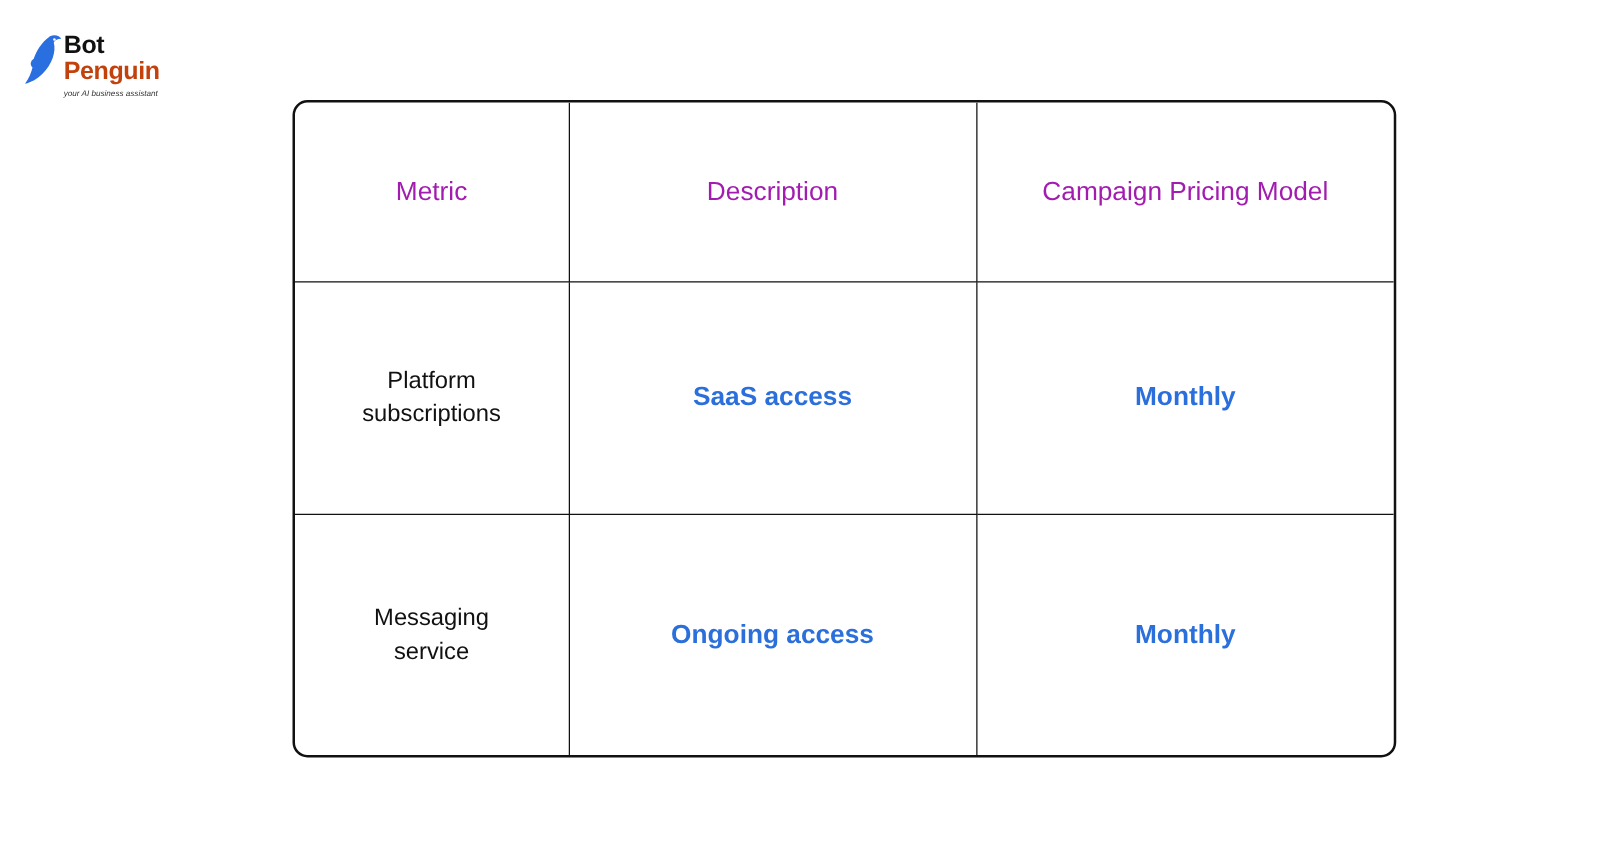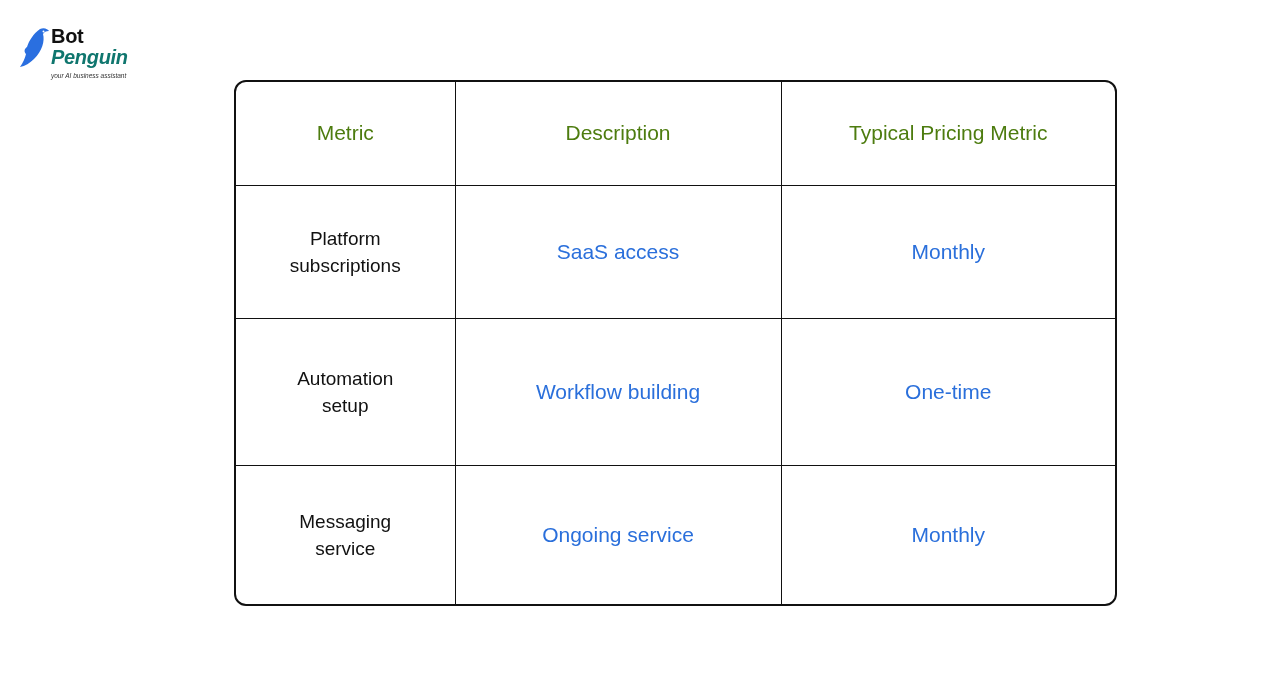--- a/index.html
+++ b/index.html
@@ -35,22 +35,21 @@
       font-size: 20px;
       line-height: 20px;
       letter-spacing: -0.3px;
     }
     .logo-bot {
       top: 1px;
       color: #111111;
     }
     .logo-penguin {
       top: 22px;
-      color: #0f766e;
-      font-style: italic;
+      color: #c2410c;
     }
     .logo-tag {
       position: absolute;
       left: 33px;
       top: 47px;
       font-size: 6.5px;
       font-style: italic;
       color: #333333;
       white-space: nowrap;
     }
@@ -77,32 +76,32 @@
       vertical-align: middle;
       padding: 0 8px;
     }
     tr:first-child th { border-top: none; }
     tr:last-child td { border-bottom: none; }
     th:first-child, td:first-child { border-left: none; }
     th:last-child, td:last-child { border-right: none; }
     th {
       font-size: 21px;
       font-weight: 500;
-      color: #4d7c0f;
+      color: #a21caf;
       height: 80px;
     }
     td.metric {
       font-size: 19px;
       line-height: 27px;
       color: #111111;
       font-weight: 500;
     }
     td.blue {
       font-size: 21px;
-      font-weight: 400;
+      font-weight: 700;
       color: #2a6fdb;
       margin-left: 20px;
     }
     col.c1 { width: 219px; }
     col.c2 { width: 326px; }
     col.c3 { width: 334px; }
     tr.r1 { height: 104px; }
     tr.r2 { height: 114px; }
     tr.r3 { height: 120px; }
     tr.r4 { height: 108px; }
@@ -125,41 +124,33 @@
   <table>
     <colgroup>
       <col class="c1">
         <col class="c2">
         <col class="c3">
     </colgroup>
     <tbody>
         <tr>
       <th>Metric</th>
       <th>Description</th>
-      <th>Typical Pricing Metric</th>
+      <th>Campaign Pricing Model</th>
     </tr>
     <tr class="r1">
       <td class="metric">
         <span>Platform</span>
         <span>subscriptions</span>
       </td>
       <td class="blue">SaaS access</td>
       <td class="blue">Monthly</td>
     </tr>
-    <tr class="r2">
-      <td class="metric">
-        <span>Automation</span>
-        <span>setup</span>
-      </td>
-      <td class="blue">Workflow building</td>
-      <td class="blue">One-time</td>
-    </tr>
     <tr class="r4">
       <td class="metric">
         <span>Messaging</span>
         <span>service</span>
       </td>
-      <td class="blue">Ongoing service</td>
+      <td class="blue">Ongoing access</td>
       <td class="blue">Monthly</td>
     </tr>
   </tbody>
     </table>
 </div>
 
 </body></html>

